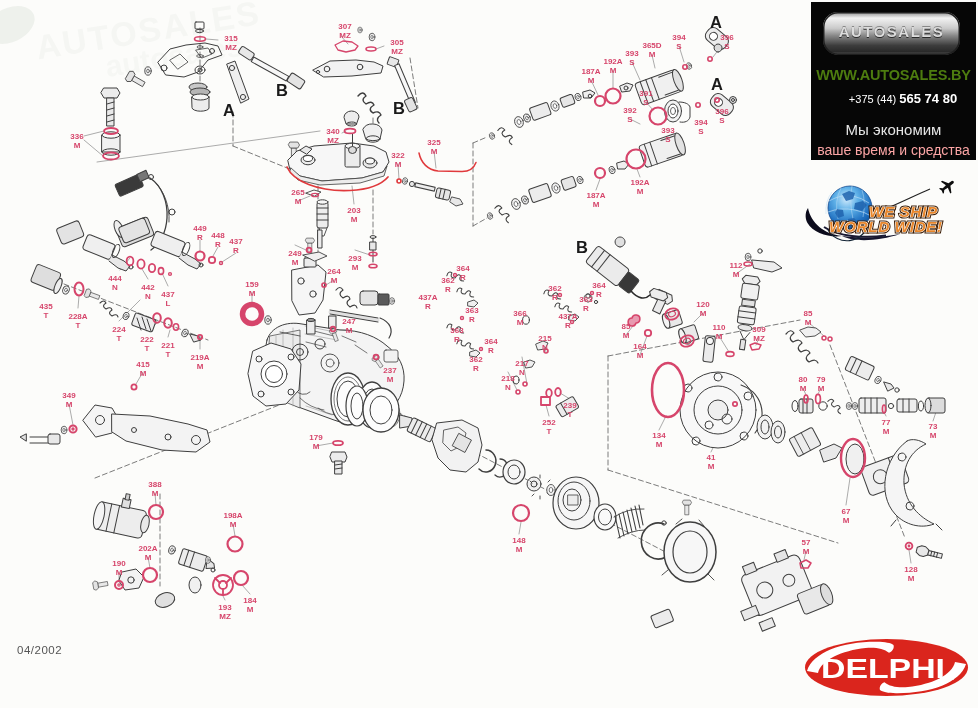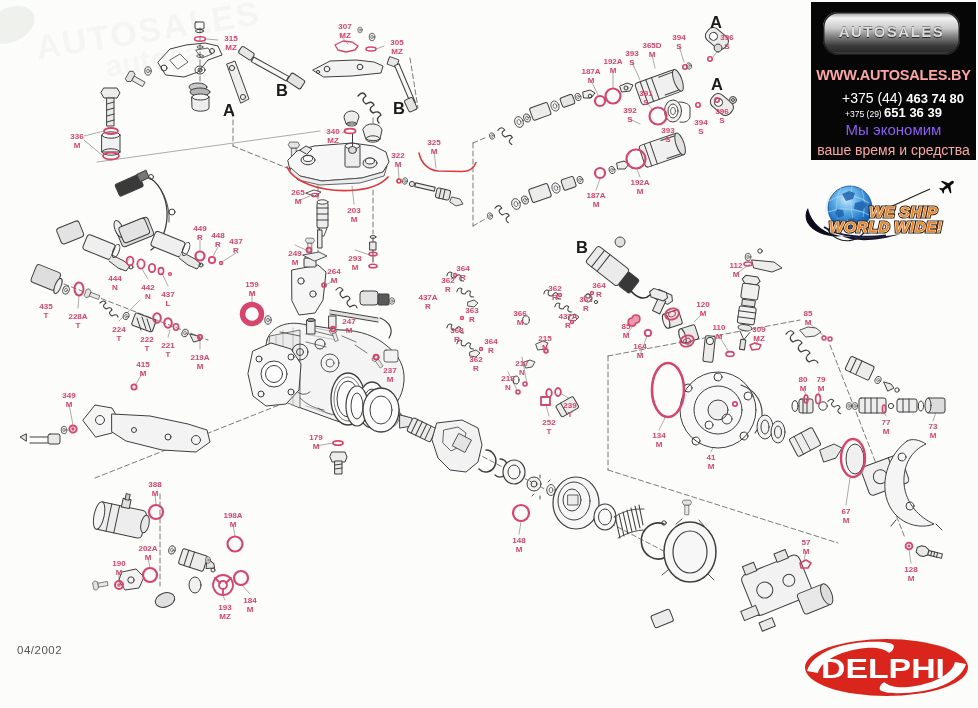--- a/index.html
+++ b/index.html
@@ -5,26 +5,26 @@
   html,body{margin:0;padding:0;background:#ffffff;}
   #page{position:relative;width:978px;height:708px;background:#fcfcfa;overflow:hidden;
         font-family:"Liberation Sans", sans-serif;}
   #brand{position:absolute;left:811px;top:2px;width:165px;height:158px;background:#060606;}
   .pill{position:absolute;left:12px;top:10px;width:137px;height:43px;border-radius:15px;
         background:linear-gradient(180deg,#8a8a8a 0%,#f2f2f2 14%,#cacaca 38%,#888888 55%,#3c3c3c 78%,#2a2a2a 92%,#5f5f5f 100%);
         box-shadow:0 0 0 1.5px #1f1f1f inset;}
   .pilltxt{position:absolute;left:0;top:11px;width:100%;text-align:center;
         font-size:15px;font-weight:bold;letter-spacing:1.5px;color:#dcdcdc;
         text-shadow:0 1px 0 #2a2a2a,0 -1px 0 #888; font-family:"Liberation Sans",sans-serif;}
-  .www{position:absolute;left:0;top:65px;width:100%;text-align:center;color:#fca5a5;
+  .www{position:absolute;left:0;top:65px;width:100%;text-align:center;color:#4d7c0f;
        font-size:14.5px;font-weight:bold;letter-spacing:-0.2px;}
   .ph1{position:absolute;left:0;top:87px;width:100%;text-align:center;color:#ffffff;}
-  .ph1 .small{font-size:14px;margin-left:19px;} .ph1 .big{font-size:13px;font-weight:bold;}
+  .ph1 .small{font-size:11px;margin-left:19px;} .ph1 .big{font-size:13px;font-weight:bold;}
   .ph2{position:absolute;left:0;top:101px;width:100%;text-align:center;color:#ffffff;}
-  .ru1{position:absolute;left:0;top:119px;width:100%;text-align:center;color:#8b5cf6;font-size:15px;}
+  .ru1{position:absolute;left:0;top:119px;width:100%;text-align:center;color:#e5e5e5;font-size:15px;}
   .ru2{position:absolute;left:0;top:140px;width:100%;text-align:center;color:#fca5a5;font-size:14px;}
   #date{position:absolute;left:17px;top:644px;font-size:11.5px;color:#555;letter-spacing:0.5px;}
   svg text.pn{font-family:"Liberation Sans",sans-serif;font-size:8px;font-weight:bold;fill:#d6456b;text-anchor:middle;}
   svg text.big{font-family:"Liberation Sans",sans-serif;font-size:16.5px;font-weight:bold;fill:#1a1a1a;text-anchor:middle;}
 </style>
 </head>
 <body>
 <div id="page">
 
 <div style="position:absolute;left:-6px;top:-4px;width:380px;height:140px;overflow:hidden;">
@@ -868,22 +868,21 @@
 <text class="pn" x="225" y="610">193<tspan x="225" dy="8.5">MZ</tspan></text>
 <text class="pn" x="250" y="603">184<tspan x="250" dy="8.5">M</tspan></text>
 </g>
 </svg>
 
 <div id="brand">
   <div class="pill">
         <div class="pilltxt">AUTOSALES</div>
       </div>
   <div class="www">WWW.AUTOSALES.BY</div>
-  <div class="ph1"><span class="small">+375 (44) </span><span class="big">463 74 80</span></div>
-  <div class="ph2"><span class="small" style="font-size:8.5px;">+375 (29) </span><span class="big" style="font-size:13px;font-weight:bold;">651 36 39</span></div>
+  <div class="ph1"><span class="small">+375 (44) </span><span class="big">565 74 80</span></div>
   <div class="ru1">Мы экономим</div>
   <div class="ru2">ваше время и средства</div>
 </div>
 
 <svg width="180" height="80" viewBox="0 0 180 80" style="position:absolute;left:798px;top:167px;">
 <defs>
  <radialGradient id="gl" cx="42%" cy="30%" r="75%">
    <stop offset="0%" stop-color="#cfe9fb"></stop>
           <stop offset="35%" stop-color="#5fb1e8"></stop>
    <stop offset="75%" stop-color="#1f6fc0"></stop>

